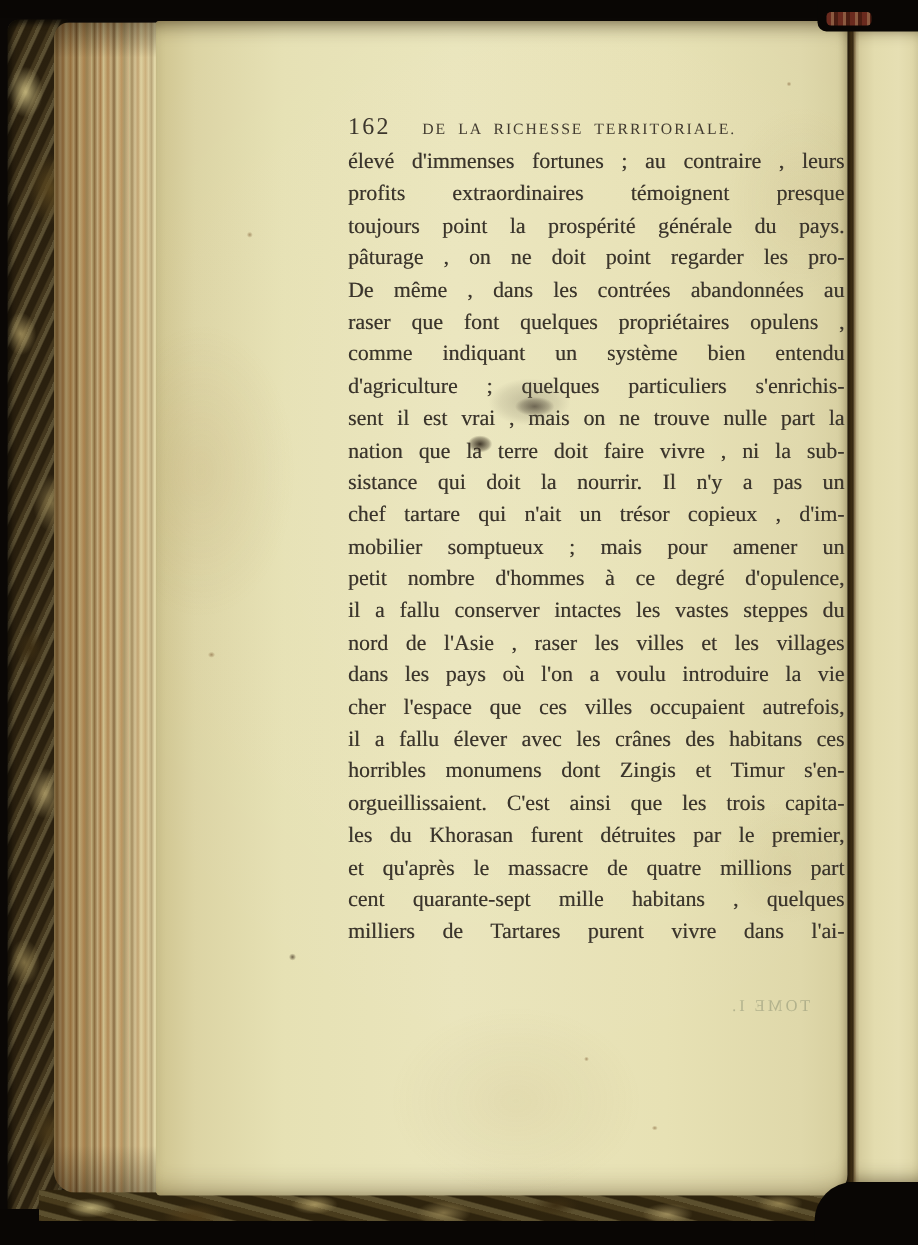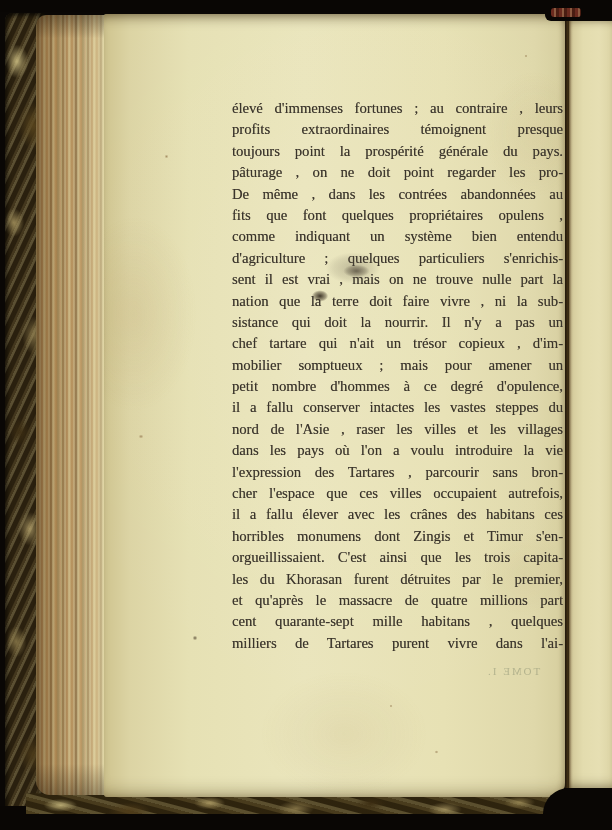--- a/index.html
+++ b/index.html
@@ -145,40 +145,43 @@
 <div>
 
   <div class="cover-left"></div>
   <div class="cover-bottom"></div>
   <div class="stack"></div>
   <div class="page2"></div>
   <div class="gutter"></div>
 
   <div class="page">
 
+    <div class="header">
+      <span class="pagenum">162</span>
+      <span class="title">DE LA RICHESSE TERRITORIALE.</span>
+    </div>
 
     <div class="textblock" id="lines">
         <div class="line">élevé d'immenses fortunes ; au contraire , leurs</div>
         <div class="line">profits extraordinaires témoignent presque</div>
         <div class="line">toujours point la prospérité générale du pays.</div>
         <div class="line">pâturage , on ne doit point regarder les pro-</div>
         <div class="line">De même , dans les contrées abandonnées au</div>
-        <div class="line">fits que font quelques propriétaires opulens ,</div>
+        <div class="line">raser que font quelques propriétaires opulens ,</div>
         <div class="line">comme indiquant un système bien entendu</div>
         <div class="line">d'agriculture ; quelques particuliers s'enrichis-</div>
         <div class="line">sent il est vrai , mais on ne trouve nulle part la</div>
         <div class="line">nation que la terre doit faire vivre , ni la sub-</div>
         <div class="line">sistance qui doit la nourrir. Il n'y a pas un</div>
         <div class="line">chef tartare qui n'ait un trésor copieux , d'im-</div>
         <div class="line">mobilier somptueux ; mais pour amener un</div>
         <div class="line">petit nombre d'hommes à ce degré d'opulence,</div>
         <div class="line">il a fallu conserver intactes les vastes steppes du</div>
         <div class="line">nord de l'Asie , raser les villes et les villages</div>
         <div class="line">dans les pays où l'on a voulu introduire la vie</div>
-        <div class="line">l'expression des Tartares , parcourir sans bron-</div>
         <div class="line">cher l'espace que ces villes occupaient autrefois,</div>
         <div class="line">il a fallu élever avec les crânes des habitans ces</div>
         <div class="line">horribles monumens dont Zingis et Timur s'en-</div>
         <div class="line">orgueillissaient. C'est ainsi que les trois capita-</div>
         <div class="line">les du Khorasan furent détruites par le premier,</div>
         <div class="line">et qu'après le massacre de quatre millions part</div>
         <div class="line">cent quarante-sept mille habitans , quelques</div>
         <div class="line">milliers de Tartares purent vivre dans l'ai-</div>
       </div>
 

